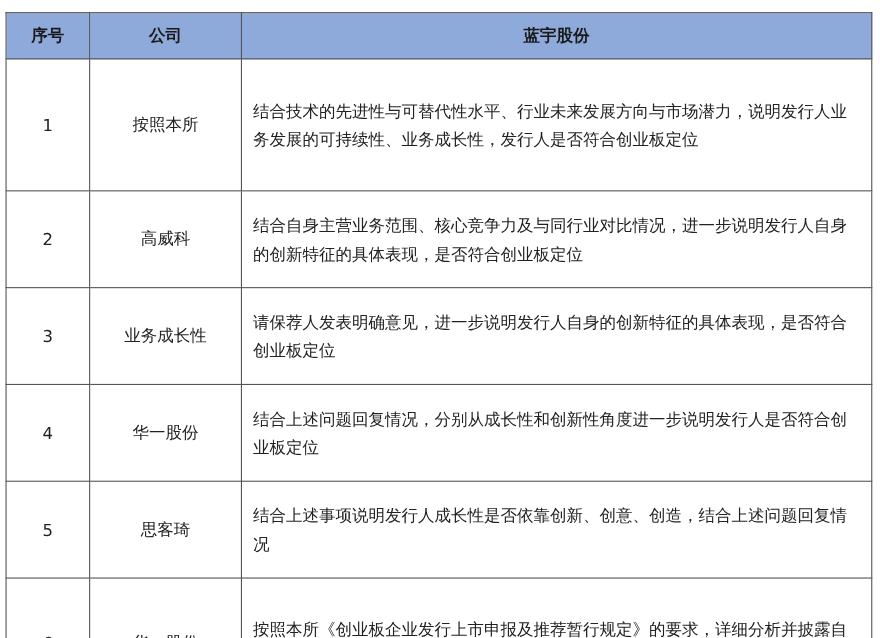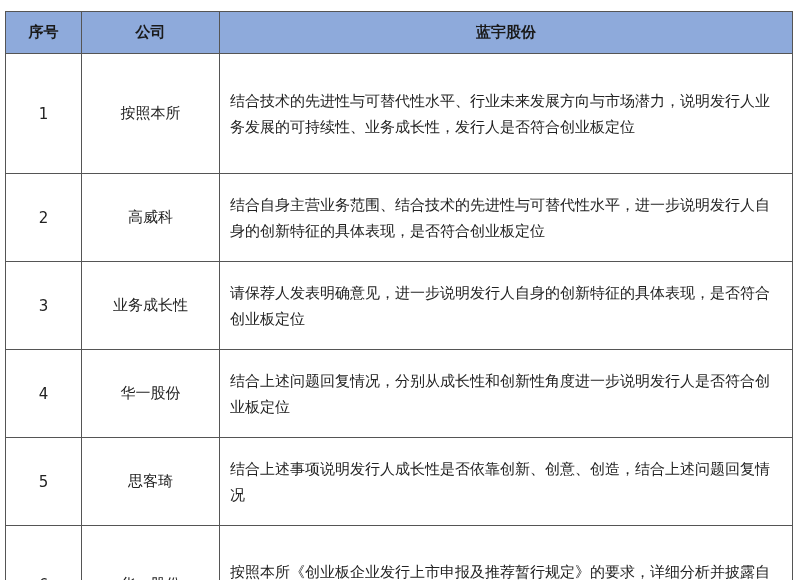--- a/index.html
+++ b/index.html
@@ -77,21 +77,21 @@
     </thead>
     <tbody>
       <tr class="r1">
         <td class="c-no">1</td>
         <td class="c-co">按照本所</td>
         <td class="c-q">结合技术的先进性与可替代性水平、行业未来发展方向与市场潜力，说明发行人业务发展的可持续性、业务成长性，发行人是否符合创业板定位</td>
       </tr>
       <tr class="r2">
         <td class="c-no">2</td>
         <td class="c-co">高威科</td>
-        <td class="c-q">结合自身主营业务范围、结合技术的先进性与可替代性水平，进一步说明发行人自身的创新特征的具体表现，是否符合创业板定位</td>
+        <td class="c-q">结合自身主营业务范围、核心竞争力及与同行业对比情况，进一步说明发行人自身的创新特征的具体表现，是否符合创业板定位</td>
       </tr>
       <tr class="r3">
         <td class="c-no">3</td>
         <td class="c-co">业务成长性</td>
         <td class="c-q">请保荐人发表明确意见，进一步说明发行人自身的创新特征的具体表现，是否符合创业板定位</td>
       </tr>
       <tr class="r4">
         <td class="c-no">4</td>
         <td class="c-co">华一股份</td>
         <td class="c-q">结合上述问题回复情况，分别从成长性和创新性角度进一步说明发行人是否符合创业板定位</td>

